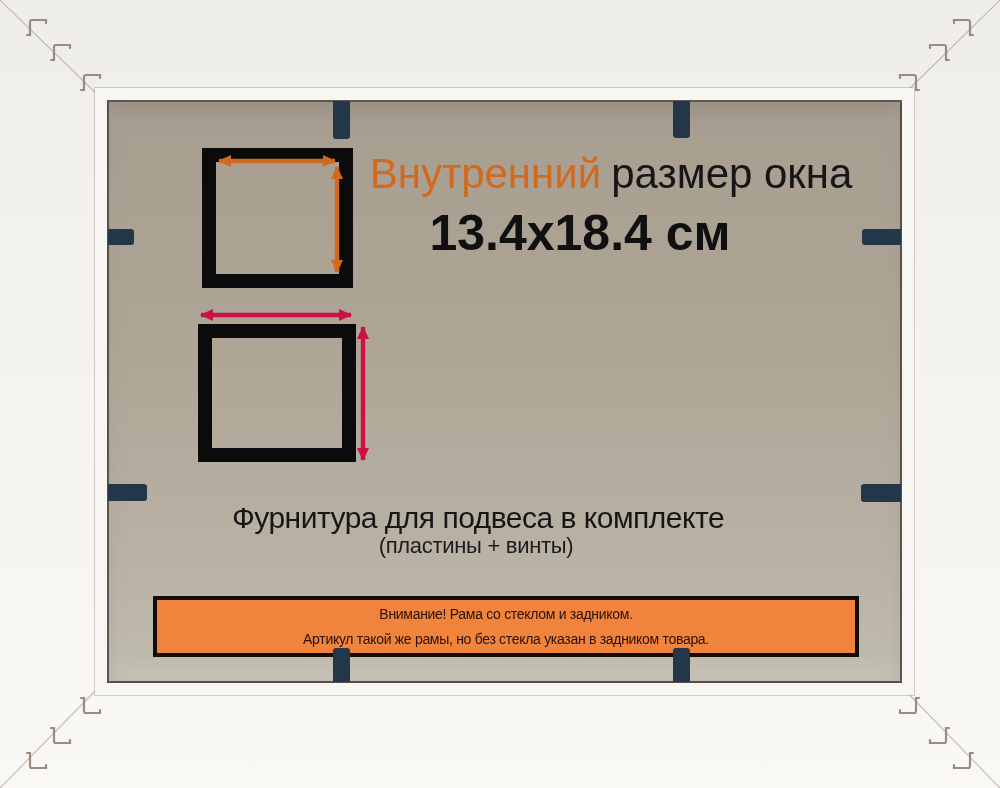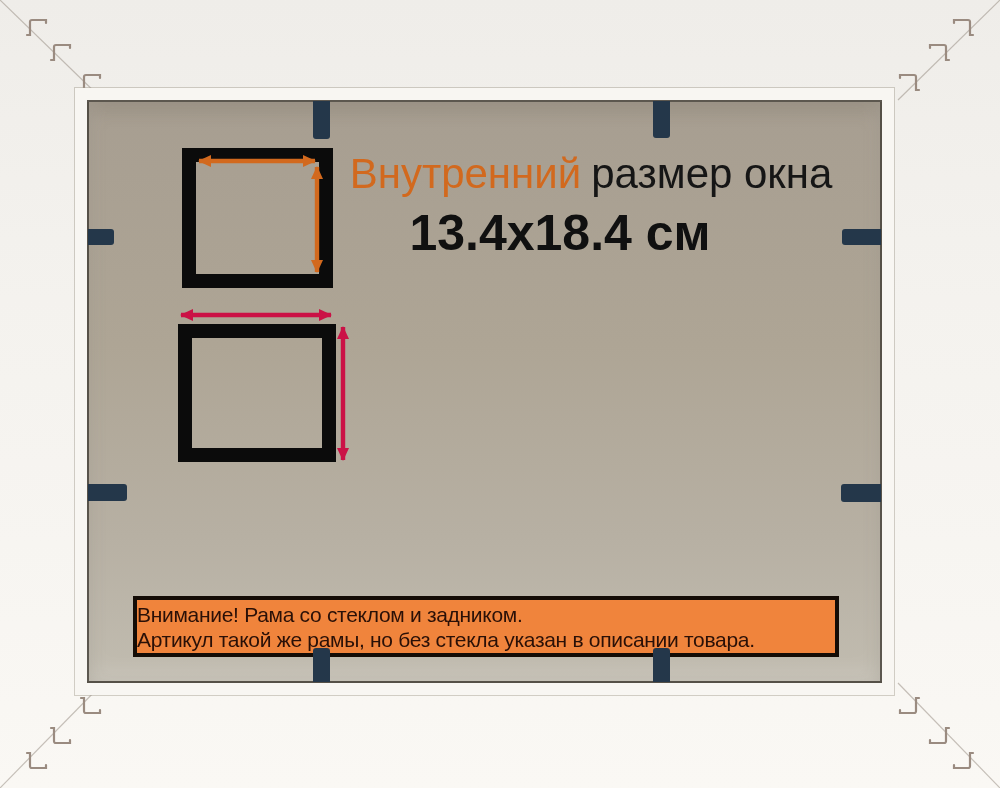--- a/index.html
+++ b/index.html
@@ -7,21 +7,21 @@
     width:1000px;height:788px;position:relative;overflow:hidden;
     font-family:"Liberation Sans", sans-serif;
     background:linear-gradient(180deg,#efedE9 0%,#f4f2ee 38%,#faf8f4 100%);
   }
   
   #frame-decor{position:absolute;left:0;top:0;width:1000px;height:788px;}
   .seam{stroke:rgba(132,122,110,.45);stroke-width:1.2;}
   .vnail{fill:none;stroke:#9a8b80;stroke-width:2.2;stroke-linecap:round;}
   
   .backing{
-    position:absolute;left:87px;top:100px;width:795px;height:583px;
+    position:absolute;left:107px;top:100px;width:795px;height:583px;
     box-sizing:border-box;
     background:linear-gradient(180deg,#a79e91 0%,#aea595 42%,#b7b0a3 75%,#c1bcb0 100%);
     border:2px solid rgba(58,54,47,.75);
     box-shadow:0 0 0 12px #f8f6f2, 0 0 0 13px rgba(160,152,140,.45),
                inset 0 8px 18px rgba(70,60,50,.16), inset 0 -10px 22px rgba(255,255,255,.14);
   }
   
   .sq{position:absolute;box-sizing:border-box;border:14px solid var(--square-black,#0b0b0b);}
   .sq.inner{left:93px;top:46px;width:151px;height:140px;}
   .sq.outer{left:89px;top:222px;width:158px;height:138px;}
@@ -35,22 +35,22 @@
   .size-label .hl-inner{color:var(--inner-accent,#d2691e);}
   .size-label .hl-outer{color:var(--outer-accent,#cb1146);}
   .size-label .rest{margin-left:.24em;}
   .size-value{font-size:50px;line-height:52px;font-weight:600;color:#101010;text-align:center;}
   .hw-title{font-size:30px;line-height:34px;letter-spacing:-0.5px;color:#161616;}
   .hw-sub{font-size:22px;line-height:26px;letter-spacing:-0.3px;color:#1b1b1b;}
   
   .banner{
     position:absolute;left:44px;top:494px;width:706px;height:61px;box-sizing:border-box;
     background:var(--banner-bg,#f0843c);border:4px solid var(--banner-border,#140c06);
-    display:flex;flex-direction:column;justify-content:center;align-items:flex-start;
-    color:var(--banner-text,#2a1007);font-size:21px;line-height:25px;letter-spacing:-0.3px;
+    display:flex;flex-direction:column;justify-content:center;align-items:center;
+    color:var(--banner-text,#2a1007);font-size:14px;line-height:25px;letter-spacing:-0.3px;
     text-align:center;
   }
   
   .tab{position:absolute;background:var(--staple-navy,#24374a);border-radius:2px;}
   .tab.t1{left:224px;top:-1px;width:17px;height:38px;border-radius:0 0 3px 3px;}
   .tab.t2{left:564px;top:-1px;width:17px;height:37px;border-radius:0 0 3px 3px;}
   .tab.b1{left:224px;bottom:-1px;width:17px;height:34px;border-radius:3px 3px 0 0;}
   .tab.b2{left:564px;bottom:-1px;width:17px;height:34px;border-radius:3px 3px 0 0;}
   .tab.l1{left:-1px;top:127px;width:26px;height:16px;border-radius:0 3px 3px 0;}
   .tab.l2{left:-1px;top:382px;width:39px;height:17px;border-radius:0 3px 3px 0;}
@@ -106,24 +106,26 @@
     <line class="arrow arrow-red" x1="92" y1="213" x2="242" y2="213" marker-start="url(#ah-r)" marker-end="url(#ah-r)"></line>
     <line class="arrow arrow-red" x1="254" y1="225" x2="254" y2="358" marker-start="url(#ah-r)" marker-end="url(#ah-r)"></line>
   </svg>
 
   <div class="tcenter size-label" style="left:502px;top:50px;">
     <span class="hl-inner">Внутренний</span><span class="rest">размер окна</span>
   </div>
   <div class="tcenter size-value" style="left:471px;top:105px;">13.4x18.4 см</div>
 
 
+  <div class="tcenter hw-title" style="left:369px;top:399px;">Фурнитура для подвеса в комплекте</div>
+  <div class="tcenter hw-sub" style="left:367px;top:431px;">(пластины + винты)</div>
 
   <div class="banner">
     <div>Внимание! Рама со стеклом и задником.</div>
-    <div>Артикул такой же рамы, но без стекла указан в описании товара.</div>
+    <div>Артикул такой же рамы, но без стекла указан в задником товара.</div>
   </div>
 
   <div class="tab t1"></div>
   <div class="tab t2"></div>
   <div class="tab b1"></div>
   <div class="tab b2"></div>
   <div class="tab l1"></div>
   <div class="tab l2"></div>
   <div class="tab r1"></div>
   <div class="tab r2"></div>

